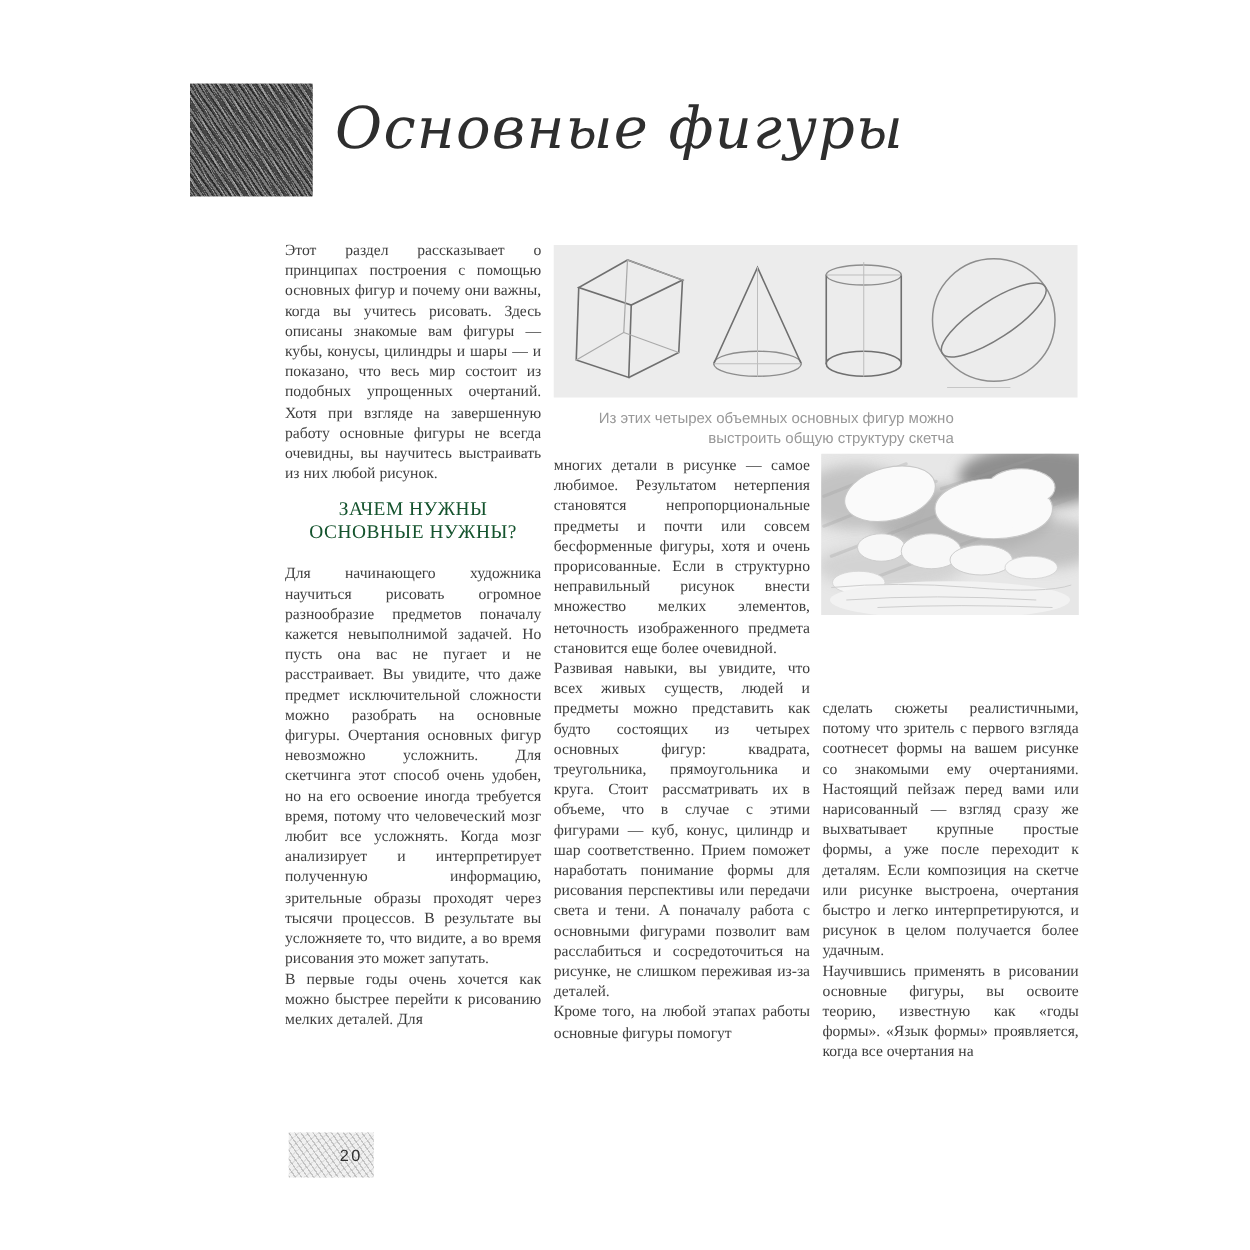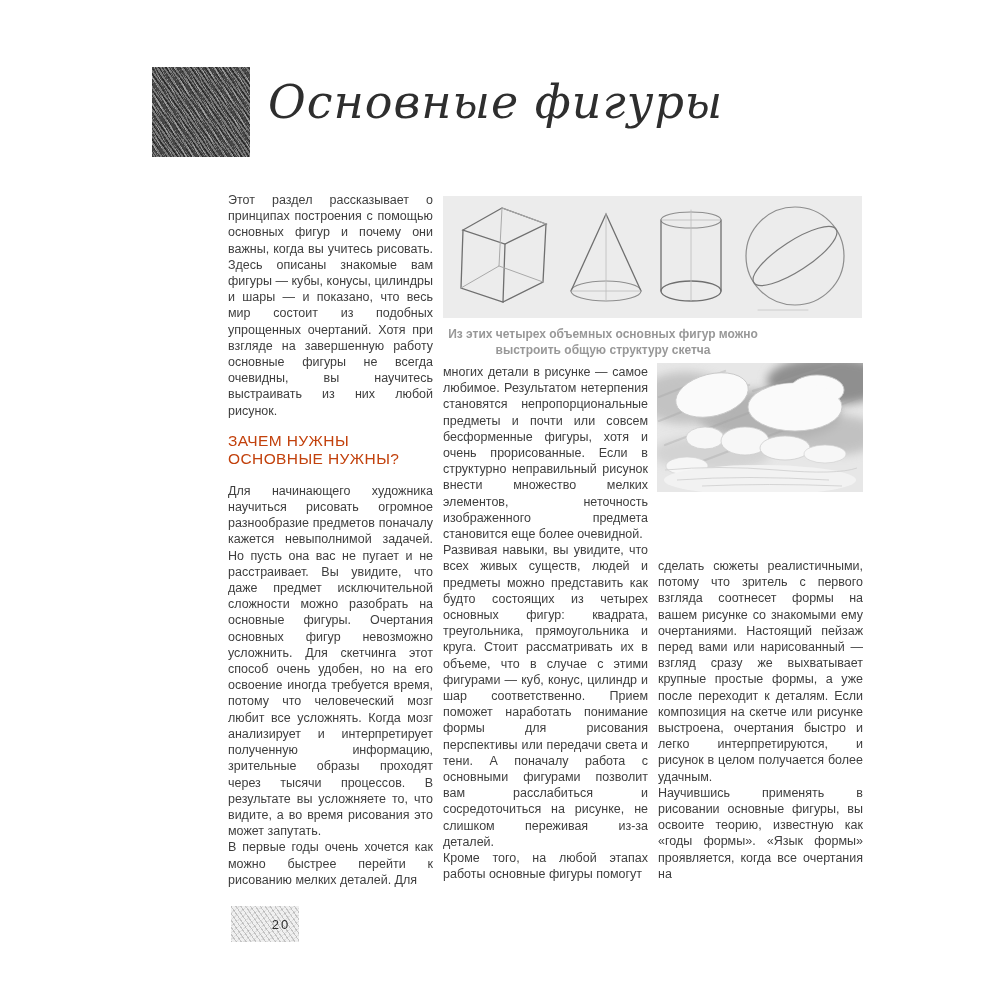--- a/index.html
+++ b/index.html
@@ -12,36 +12,36 @@
       repeating-linear-gradient(57deg, rgba(15,15,15,.55) 0 1px, rgba(0,0,0,0) 1px 3px),
       repeating-linear-gradient(63deg, rgba(245,245,245,.30) 0 1px, rgba(0,0,0,0) 1px 6px),
       repeating-linear-gradient(52deg, #474747 0 2px, #7b7b7b 2px 5px),
       #5e5e5e;}
   .page-title{position:absolute;left:268px;top:70px;width:620px;margin:0;
     font-family:"DejaVu Serif",serif;font-style:italic;font-weight:normal;
     font-size:46px;line-height:64px;color:#2e2e2e;letter-spacing:1px;}
 
   
   .col{position:absolute;width:205px;font-size:12.5px;line-height:16.2px;
-       text-align:justify;color:#3e3e3e;}
+       text-align:justify;color:#3e3e3e;font-family:Liberation Serif, serif;}
   .col p{margin:0;}
   #col1{left:228px;top:192px;}
   #col2{left:443px;top:364px;}
   #col3{left:658px;top:558px;}
   .section-heading{margin:13px 0 15px 0;font-weight:400;font-size:15.5px;
-    line-height:18px;letter-spacing:.4px;color:#c2410c;text-align:left;}
+    line-height:18px;letter-spacing:.4px;color:#14532d;text-align:center;}
   .section-heading span{display:block;}
 
   
   .figure{position:absolute;margin:0;}
   #figure-shapes{left:443px;top:196px;width:419px;}
   #figure-clouds{left:657px;top:363px;width:206px;}
   .figure svg{display:block;background:#ececec;}
   .figure figcaption{margin-top:9px;font-size:12px;line-height:15.5px;
-    color:#989898;text-align:center;font-weight:bold;}
+    color:#989898;text-align:right;}
   #figure-shapes figcaption{width:320px;}
 
   
   .page-number-badge{position:absolute;left:231px;top:906px;width:36px;height:36px;
     display:flex;align-items:center;justify-content:center;
     background:
       repeating-linear-gradient(55deg, rgba(160,160,160,.55) 0 1px, rgba(0,0,0,0) 1px 4px),
       repeating-linear-gradient(140deg, rgba(190,190,190,.35) 0 1px, rgba(0,0,0,0) 1px 5px),
       #f0f0f0;
     font-size:13px;letter-spacing:2px;color:#2f2f2f;padding-left:32px;}

